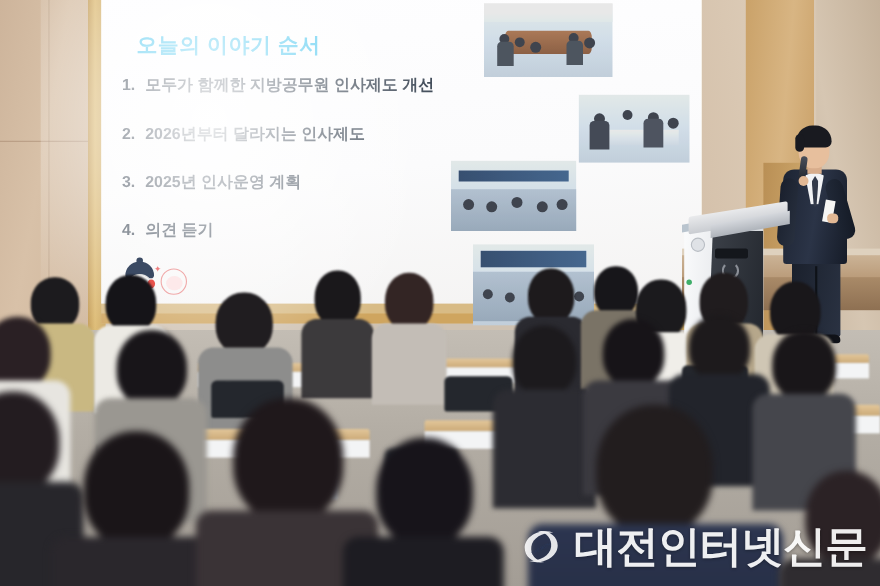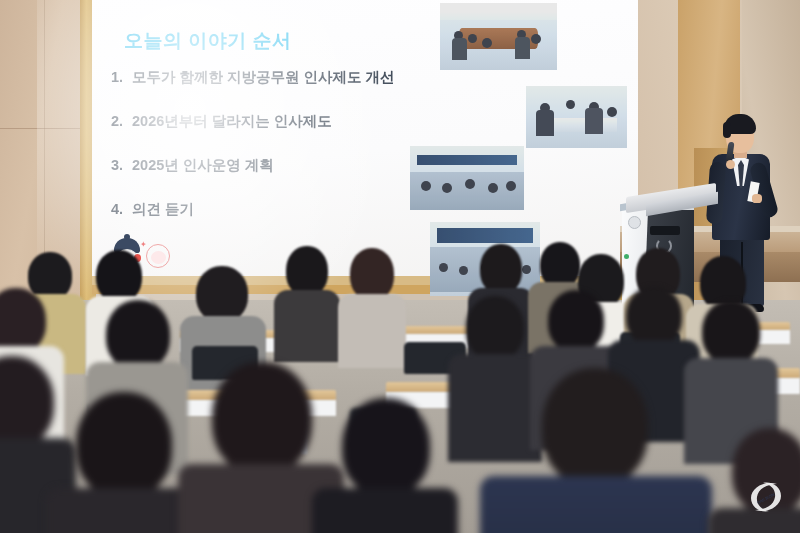--- a/index.html
+++ b/index.html
@@ -591,15 +591,16 @@
   </div>
 
   <div class="watermark">
     <div class="wm-logo">
       <svg viewBox="0 0 44 44" width="44" height="44" aria-hidden="true">
         <path d="M33 9 C20 5, 7 13, 7 23 C7 32, 16 38, 25 36 C17 35, 12 29, 13 22 C14 14, 23 9, 33 9 Z" fill="#ffffff" opacity="0.95"></path>
         <path d="M11 35 C24 39, 37 31, 37 21 C37 12, 28 6, 19 8 C27 9, 32 15, 31 22 C30 30, 21 35, 11 35 Z" fill="#ffffff" opacity="0.95"></path>
         <text x="22" y="25" font-size="4" fill="#2b3a5c" text-anchor="middle" font-family="'Liberation Sans',sans-serif" transform="rotate(-28 22 24)">DAEJEON</text>
       </svg>
     </div>
+    <div class="wm-text">대전인터넷신문</div>
   </div>
 
 </div>
 
 </body></html>

